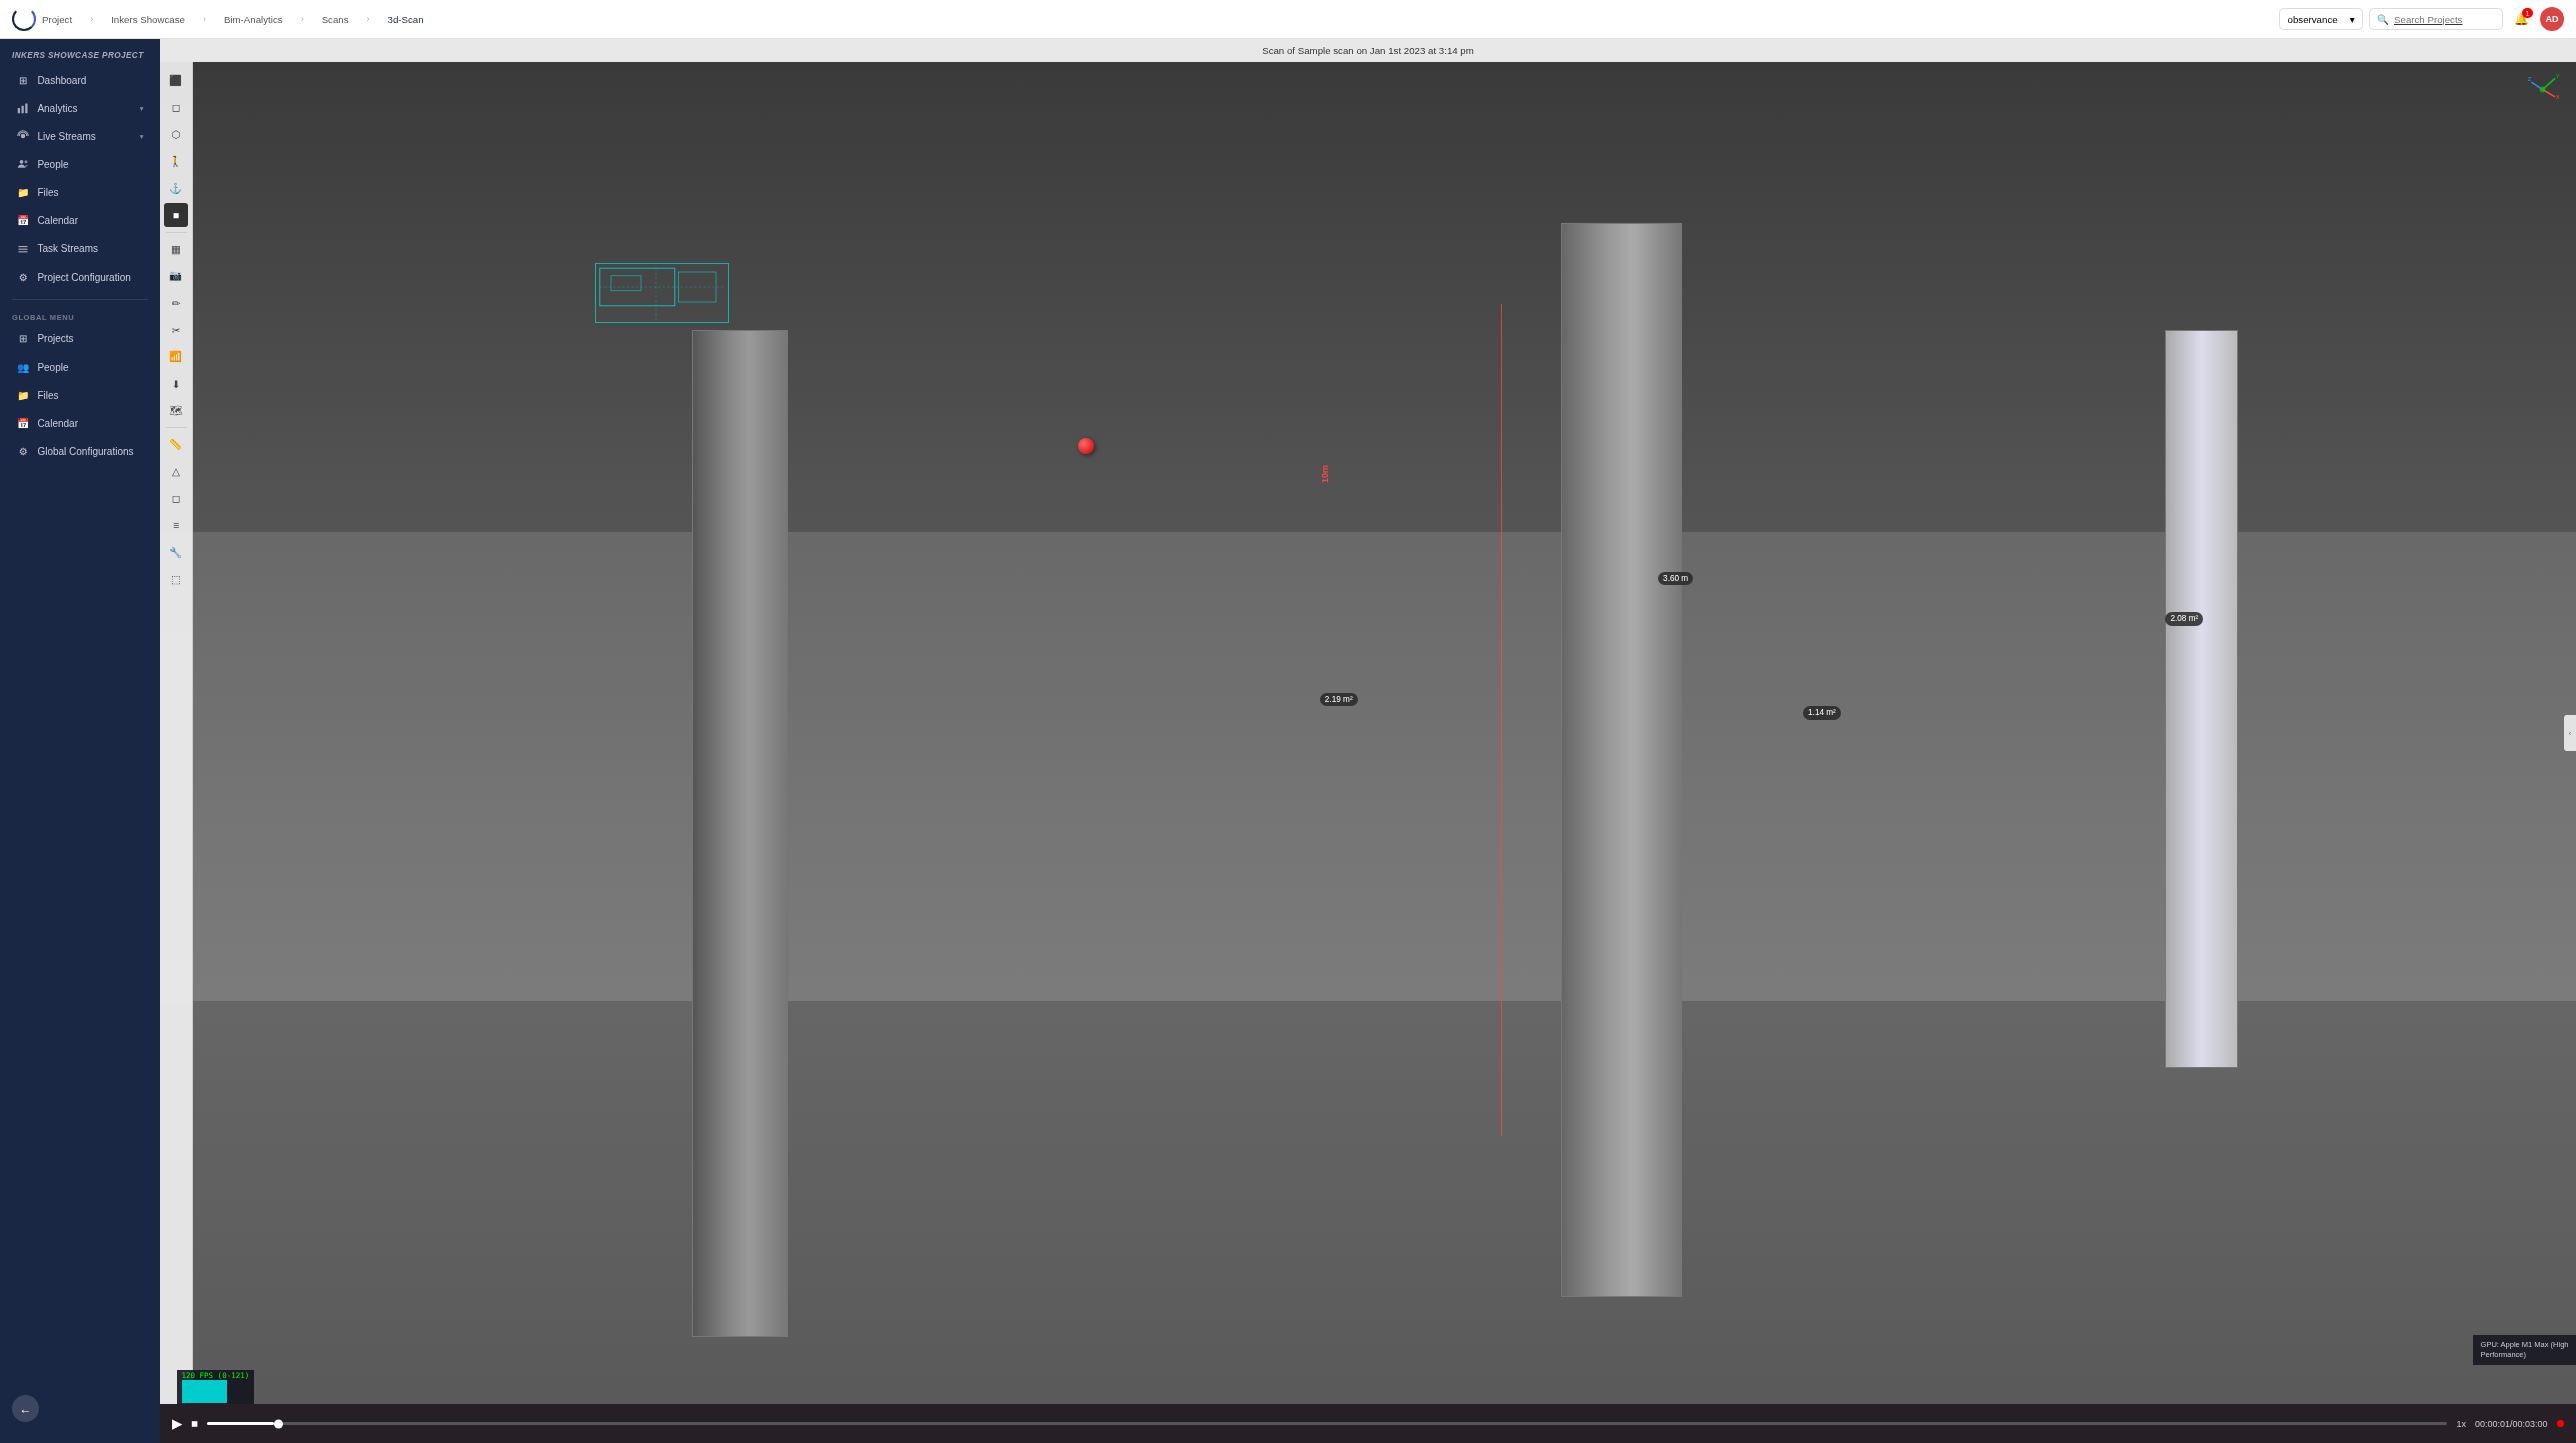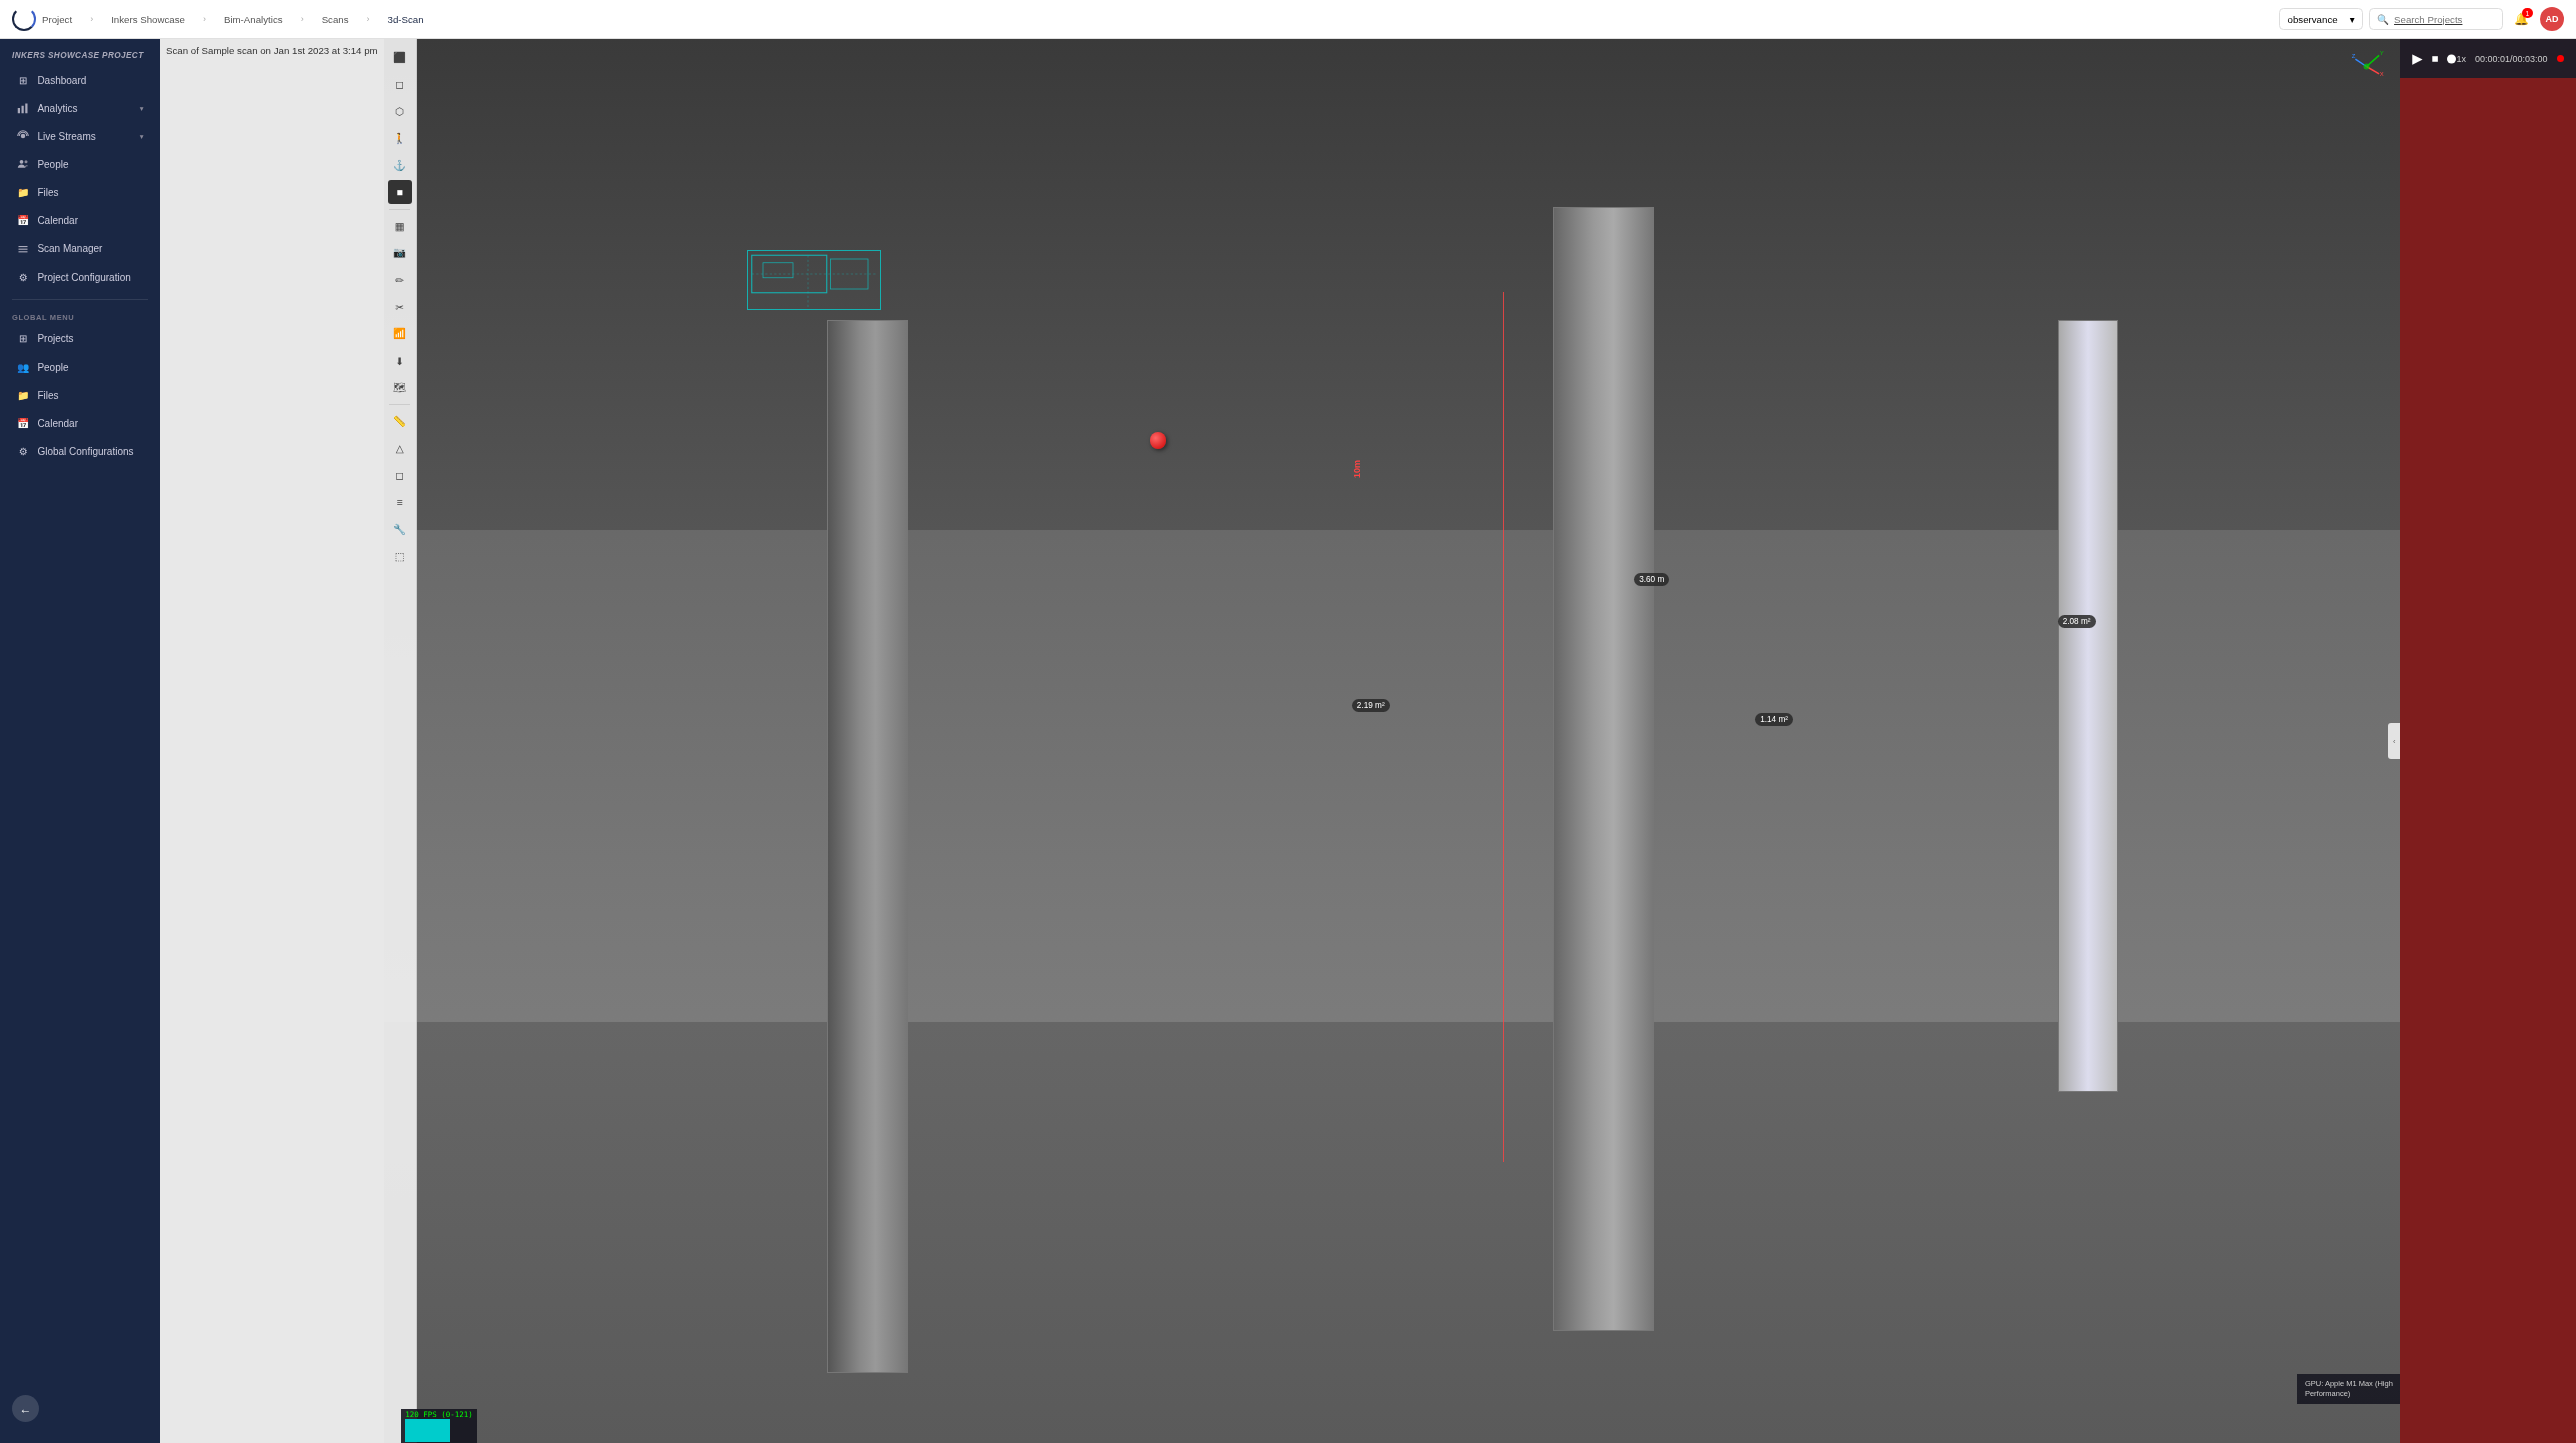--- a/index.html
+++ b/index.html
@@ -155,21 +155,22 @@
       letter-spacing: 0.6px;
       color: #778;
       padding: 6px 12px 3px;
       text-transform: uppercase;
     }
 
     
     .content {
       flex: 1;
       display: flex;
-      background: #7f1d1d;
+      flex-direction: column;
+      background: #c2410c;
       overflow: hidden;
       position: relative;
     }
 
     
     .scan-title-bar {
       background: #e8e8e8;
       text-align: center;
       padding: 6px;
       font-size: 9.7px;
@@ -517,21 +518,21 @@
       <span>Calendar</span>
     </div>
     <div class="sidebar-item">
       <span class="icon">
         <svg width="12" height="12" viewBox="0 0 16 16" fill="none">
             <rect x="2" y="4" width="12" height="1.5" fill="#aab"></rect>
             <rect x="2" y="7.5" width="12" height="1.5" fill="#aab"></rect>
             <rect x="2" y="11" width="12" height="1.5" fill="#aab"></rect>
           </svg>
       </span>
-      <span>Scan Manager</span>
+      <span>Task Streams</span>
     </div>
     <div class="sidebar-item">
       <span class="icon">⚙</span>
       <span>Project Configuration</span>
     </div>
 
     <div class="sidebar-divider"></div>
 
     <div class="sidebar-section-label">GLOBAL MENU</div>
 

